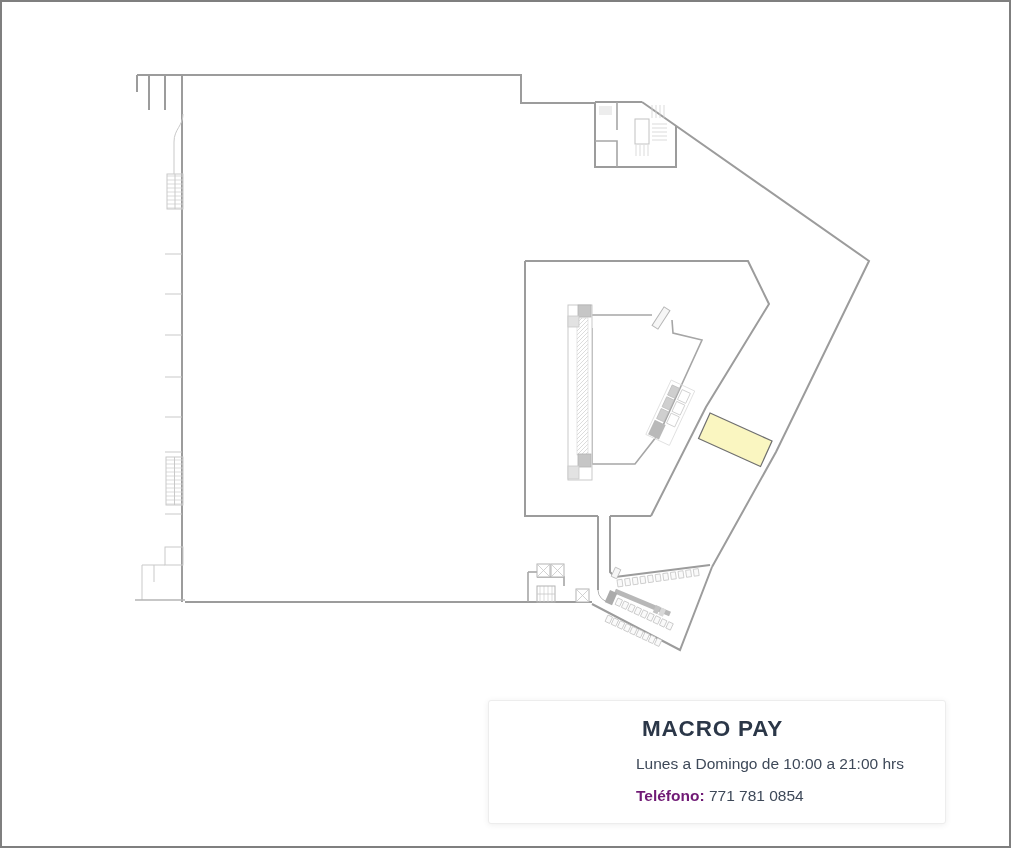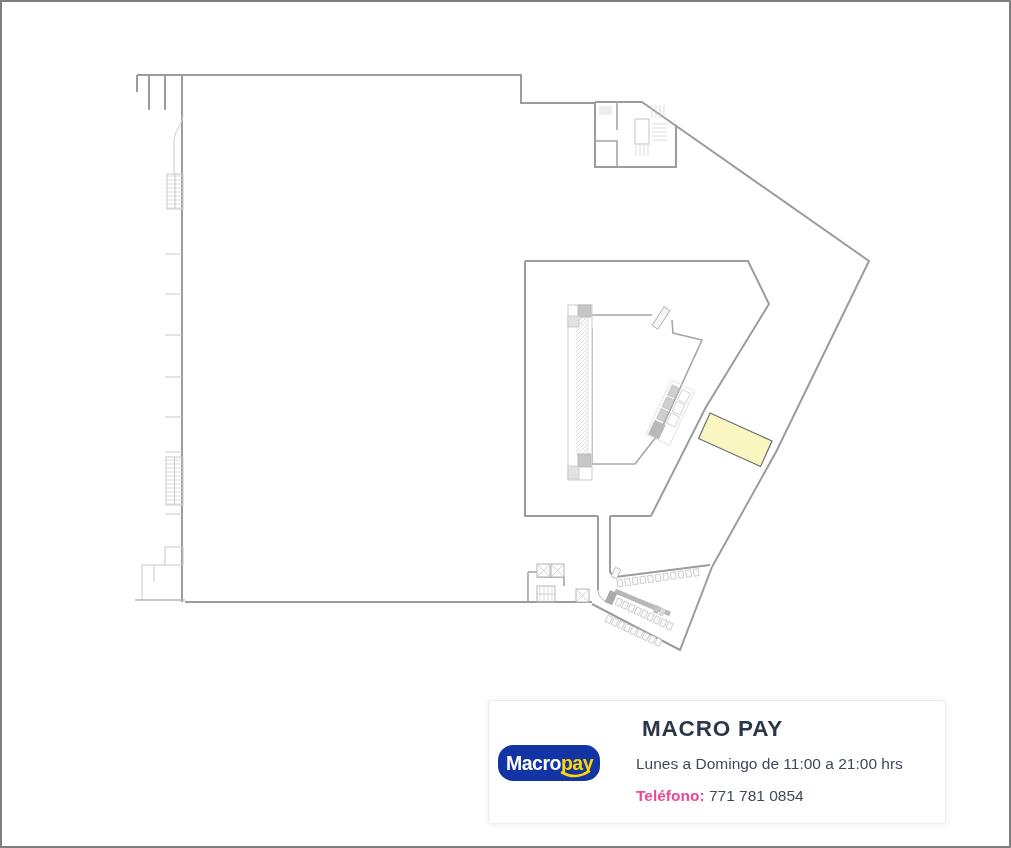--- a/index.html
+++ b/index.html
@@ -32,21 +32,21 @@
     color:#2b3748;white-space:nowrap;
   }
   .card-schedule{
     position:absolute;left:147px;top:54px;
     font-size:15.5px;color:#3e4959;white-space:nowrap;
   }
   .card-phone{
     position:absolute;left:147px;top:86px;
     font-size:15.5px;color:#3e4959;white-space:nowrap;
   }
-  .card-phone b{color:#ec4899;}
+  .card-phone b{color:#701a75;}
 </style>
 </head>
 <body>
 
 <div class="frame">
 
   <svg class="plan-svg" viewBox="0 0 1011 848">
     <defs>
       <pattern id="pv" width="4" height="4" patternUnits="userSpaceOnUse">
         <path d="M2,0 V4" stroke="#d2d2d2" stroke-width="0.8"></path>
@@ -205,33 +205,24 @@
       </g>
     </g>
 
     <g transform="translate(733.3,437.8) rotate(24.3)">
       <rect x="-34" y="-14" width="68" height="28" fill="#faf6c1" stroke="#6f6f6f" stroke-width="1.2"></rect>
     </g>
   </svg>
 
   <div class="info-card">
 
-    <div class="logo-box">
-      <svg width="102" height="36" viewBox="0 0 102 36">
-        <rect x="0" y="0" width="102" height="36" rx="15" ry="15" fill="#1334a5"></rect>
-        <text x="8" y="25" font-family="Liberation Sans, sans-serif" font-size="19.5" font-weight="bold" letter-spacing="-0.5">
-          <tspan fill="#ffffff">Macro</tspan><tspan fill="#ffd504">pay</tspan>
-        </text>
-        <path d="M64,27.5 Q77,35 91,26.5" stroke="#ffd504" stroke-width="2.6" fill="none" stroke-linecap="round"></path>
-      </svg>
-    </div>
 
     <div class="card-title">MACRO PAY</div>
 
-    <div class="card-schedule">Lunes a Domingo de 11:00 a 21:00 hrs</div>
+    <div class="card-schedule">Lunes a Domingo de 10:00 a 21:00 hrs</div>
 
     <div class="card-phone">
       <b>Teléfono:</b>
       <span>771 781 0854</span>
     </div>
   </div>
 
 </div>
 
 </body></html>

